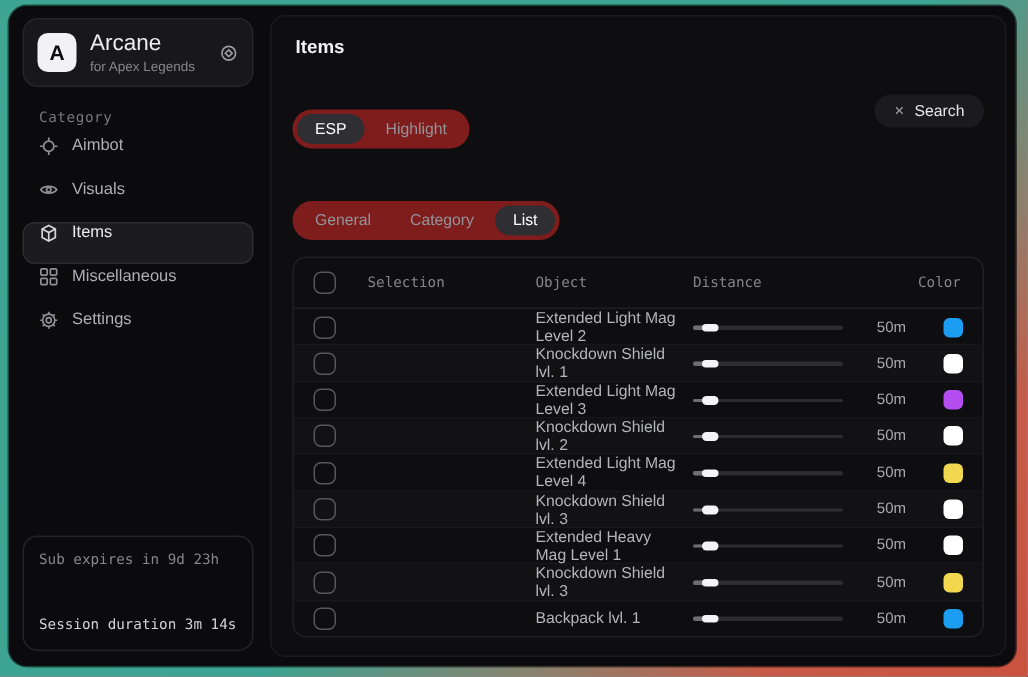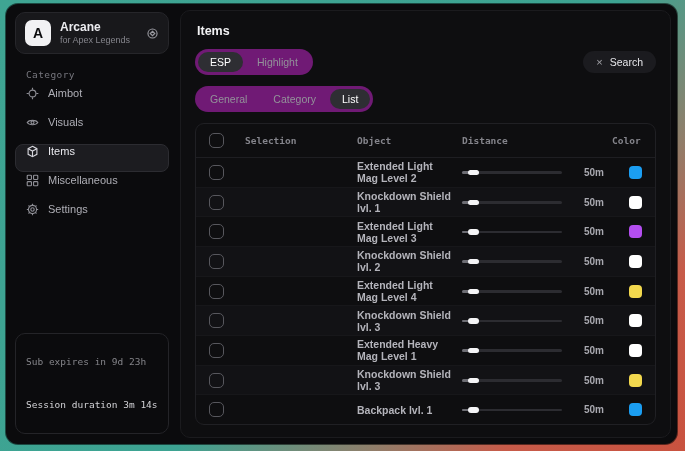--- a/index.html
+++ b/index.html
@@ -19,53 +19,53 @@
   .brand-card {
     background:#18181b; border:1px solid #26262a; border-radius:10px;
     padding:7px 9px; display:flex; align-items:center; gap:9px;
   }
   .logo {
     width:26px; height:26px; border-radius:7px; background:#f2f2f4; color:#0c0c0e;
     display:flex; align-items:center; justify-content:center;
     font-weight:700; font-size:14px;
   }
   .brand-text { flex:1; line-height:1.25; }
-  .brand-name { color:#ececf0; font-size:12px; font-weight:700; }
+  .brand-name { color:#ececf0; font-size:15px; font-weight:400; }
   .brand-sub { color:#85858c; font-size:9px; }
   .brand-badge { color:#9a9aa1; display:flex; }
   .section-label {
     font-family:"DejaVu Sans Mono", monospace;
     color:#77777e; font-size:9.5px; margin:15px 0 6px 11px; letter-spacing:.4px;
   }
   .nav { display:flex; flex-direction:column; gap:1px; }
   .nav-item {
     display:flex; align-items:flex-start; gap:9px; height:28px; padding:0 10px;
     border-radius:8px; color:#aeaeb5; font-size:11px; cursor:pointer;
     border:1px solid transparent;
   }
   .nav-item .nav-ico { display:flex; color:#8f8f96; }
   .nav-item.selected { background:#1c1c20; border-color:#2c2c31; color:#e9e9ee; }
   .nav-item.selected .nav-ico { color:#d6d6dc; }
   .side-spacer { flex:1; }
   .session-card {
-    border:1px solid #242428; border-radius:10px; padding:20px 10px;
+    border:1px solid #242428; border-radius:10px; padding:8px 10px;
     font-family:"DejaVu Sans Mono", monospace; font-size:9.5px; line-height:1.7;
   }
   .session-line1 { color:#85858a; }
   .session-line2 { color:#d2d2d6;margin-top:27px; }
   
   .main {
     flex:1; margin:6px 6px 6px 2px; background:#0e0e10;
     border:1px solid #1b1b1e; border-radius:10px;
     padding:10px 14px 12px 14px; display:flex; flex-direction:column;
   }
   .page-title { color:#f2f2f4; font-size:12.5px; font-weight:700; margin:3px 0 11px 2px; }
   .toolbar { display:flex; align-items:center; }
   .chip-group {
-    display:inline-flex; background:#701a75; border-radius:15px; padding:3px; gap:2px;
+    display:inline-flex; background:#7f1d1d; border-radius:15px; padding:3px; gap:2px;margin-top:24px;
   }
   .chip {
     padding:4px 12px; border-radius:12px; font-size:10.5px; color:#93939a; cursor:pointer;
     white-space:nowrap;
   }
   .chip.selected { background:#2e2e33; color:#ffffff; }
   .toolbar-spacer { flex:1; }
   .search-btn {
     display:inline-flex; align-items:center; gap:7px;
     background:#1b1b1f; border-radius:14px; padding:5px 13px;
@@ -73,21 +73,21 @@
   }
   .search-btn .x-ico { color:#a2a2a8; font-size:11px; line-height:1; }
   .view-tabs { margin-top:11px; }
   
   .table-card {
     margin-top:11px; flex:1; border:1px solid #202024; border-radius:9px;
     background:#0e0e10; overflow:hidden; display:flex; flex-direction:column;
   }
   .trow {
     display:grid; grid-template-columns:28px 104px 1fr 142px 30px;
-    align-items:center; padding:0 13px; column-gap:8px;font-weight:bold;
+    align-items:center; padding:0 13px; column-gap:8px;
   }
   .thead {
     height:34px; border-bottom:1px solid #1e1e22;
     font-family:"DejaVu Sans Mono", monospace; font-size:9.5px; color:#84848b;
   }
   .tbody { flex:1; display:flex; flex-direction:column;justify-content:space-between; }
   .tbody .trow { flex:1; min-height:0; border-bottom:1px solid #17171a; }
   .tbody .trow:last-child { border-bottom:none; }
   .tbody .trow:nth-child(even) { background:#121215; }
   .checkbox {

